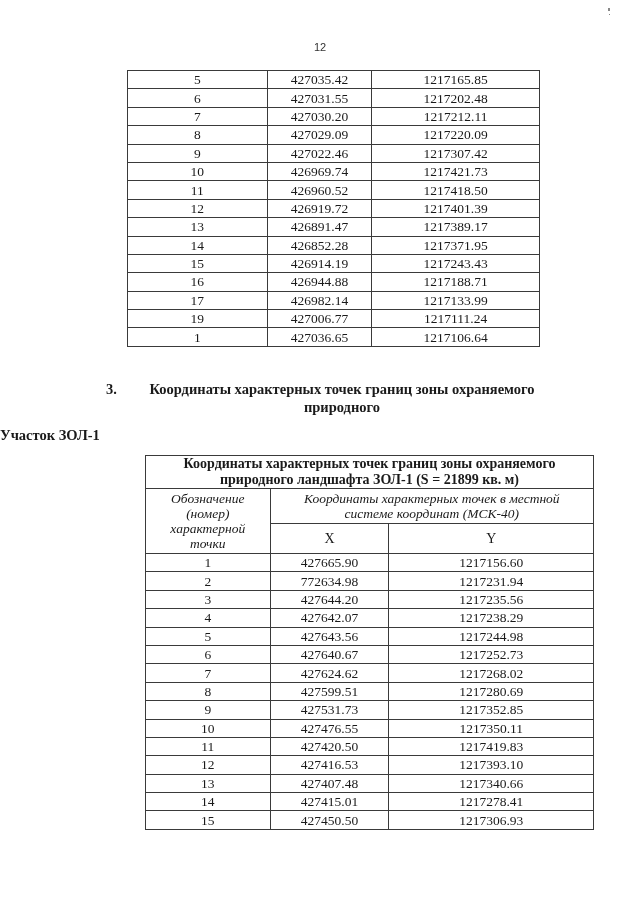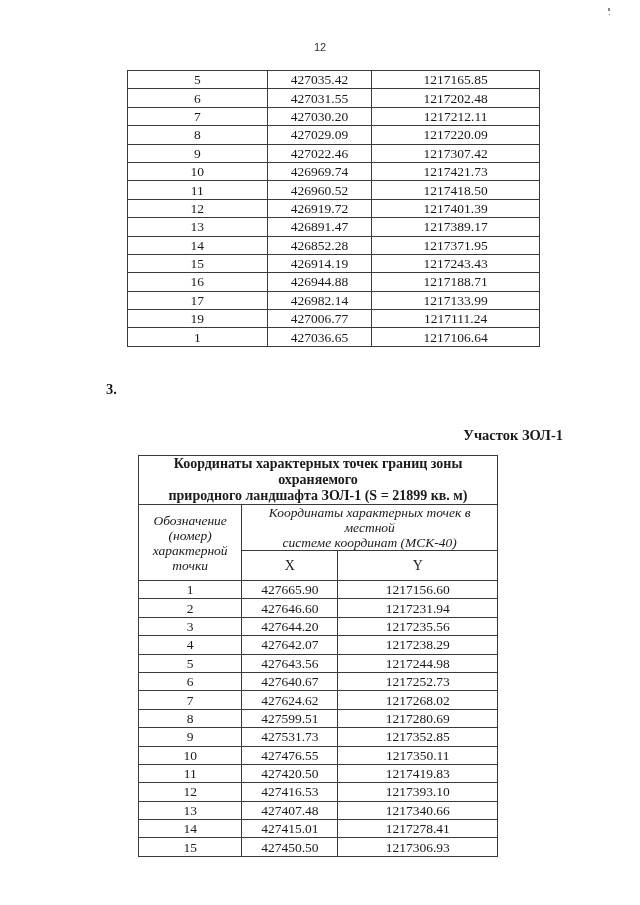--- a/index.html
+++ b/index.html
@@ -15,24 +15,24 @@
   td, th { border: 1px solid #3a3a3a; text-align: center; padding: 0; font-weight: normal; }
   .t1 { left: 127px; top: 70px; width: 413px; font-size: 13.5px; }
   .t1 td { height: 17.4px; line-height: 17px; }
   .t1 col.c1 { width: 140px; } .t1 col.c2 { width: 105px; } .t1 col.c3 { width: 168px; }
   .section-heading {
     position: absolute; top: 380px; left: 108px; width: 450px;
     font-weight: bold; font-size: 14.5px; line-height: 18px; text-align: center;
   }
   .section-heading .num { position: absolute; left: -2px; }
   .subheading {
-    position: absolute; top: 427px; left: 0; width: 563px; text-align: right;
+    position: absolute; top: 427px; left: 0; width: 563px; text-align: left;
     font-weight: bold; font-size: 14.5px;
   }
-  .t2 { left: 138px; top: 455px; width: 360px; font-size: 13.5px; }
+  .t2 { left: 145px; top: 455px; width: 449px; font-size: 13.5px; }
   .t2 col.c1 { width: 109px; } .t2 col.c2 { width: 104px; } .t2 col.c3 { width: 179px; }
   .t2 .title-cell { font-weight: bold; font-size: 14px; line-height: 16px; height: 32px; }
   .t2 .hdr { line-height: 15px; font-size: 13.5px; font-style: italic; }
   .t2 .hdr-sys { height: 34px; }
   .t2 .hdr-xy { height: 29px; font-size: 14px; }
   .t2 td.data { height: 17.4px; line-height: 17px; }
   .speck { position: absolute; background: #888; }
 </style>
 </head>
 <body>
@@ -119,20 +119,21 @@
       <tr>
         <td>1</td>
         <td>427036.65</td>
         <td>1217106.64</td>
       </tr>
     </tbody>
 </table>
 
 <div class="section-heading">
   <span class="num">3.</span>
+  <div style="padding-left:18px;">Координаты характерных точек границ зоны охраняемого природного</div>
 </div>
 
 <div class="subheading">Участок ЗОЛ-1</div>
 
 <table class="t2">
   <colgroup>
       <col class="c1">
       <col class="c2">
       <col class="c3">
     </colgroup>
@@ -161,21 +162,21 @@
     </tr>
   </thead>
   <tbody id="t2-body">
       <tr>
         <td class="data">1</td>
         <td class="data">427665.90</td>
         <td class="data">1217156.60</td>
       </tr>
       <tr>
         <td class="data">2</td>
-        <td class="data">427646.60</td>
+        <td class="data">772634.98</td>
         <td class="data">1217231.94</td>
       </tr>
       <tr>
         <td class="data">3</td>
         <td class="data">427644.20</td>
         <td class="data">1217235.56</td>
       </tr>
       <tr>
         <td class="data">4</td>
         <td class="data">427642.07</td>

